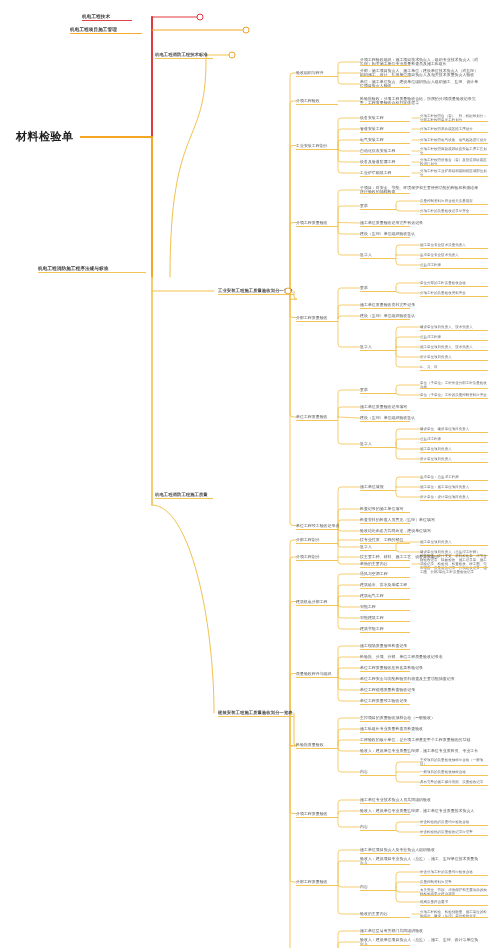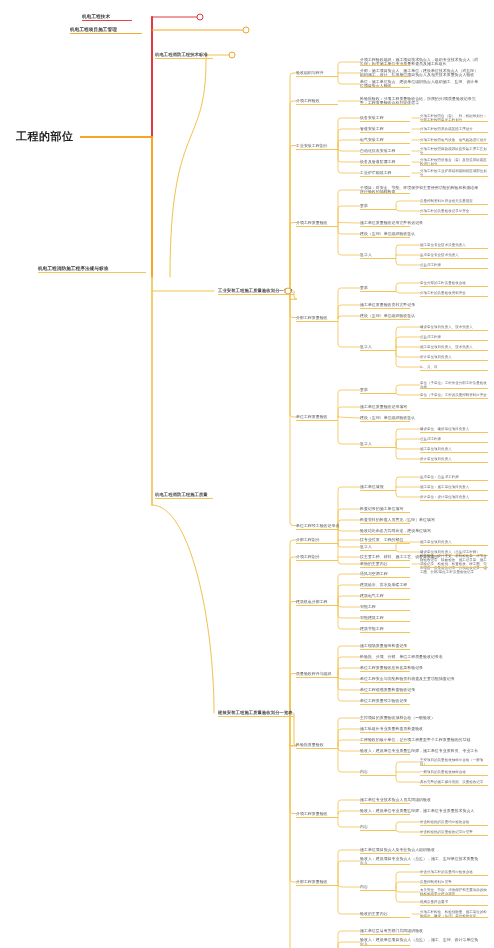--- a/index.html
+++ b/index.html
@@ -176,21 +176,21 @@
       <path d="M290 746 L290 604.5 Q290 601.5 293 601.5 L296 601.5" stroke="#f2c14e" fill="none" stroke-width="0.9" stroke-linecap="round"></path>
       <path d="M290 746 L290 676.5 Q290 673.5 293 673.5 L296 673.5" stroke="#f2c14e" fill="none" stroke-width="0.9" stroke-linecap="round"></path>
       <path d="M290 746 L296 745" stroke="#f2c14e" fill="none" stroke-width="0.9" stroke-linecap="round"></path>
       <path d="M290 746 L290 810.5 Q290 813.5 293 813.5 L296 813.5" stroke="#f2c14e" fill="none" stroke-width="0.9" stroke-linecap="round"></path>
       <path d="M290 746 L290 879 Q290 882 293 882 L296 882" stroke="#f2c14e" fill="none" stroke-width="0.9" stroke-linecap="round"></path>
       <path d="M290 746 L290 949 Q290 952 293 952 L296 952" stroke="#f2c14e" fill="none" stroke-width="0.9" stroke-linecap="round"></path>
       <path d="M294 713 L294 743 Q294 746 297 746 L290 746" stroke="#f2c14e" fill="none" stroke-width="1" stroke-linecap="round"></path>
     </svg>
   <div id="nodes">
       <div class="node n-root" style="left: 10px; top: 137px;">
-        <span class="txt">工程的部位</span>
+        <span class="txt">材料检验单</span>
       </div>
       <div class="node n-l1" style="left: 82px; top: 17px;">
         <span class="txt">机电工程技术</span>
       </div>
       <div class="underline" style="left: 82px; top: 20.2px; width: 50px; background: rgb(224, 57, 62);"></div>
       <div class="dot red" style="left: 200px; top: 17px;"></div>
       <div class="node n-l1" style="left: 70px; top: 30px;">
         <span class="txt">机电工程项目施工管理</span>
       </div>
       <div class="underline" style="left: 70px; top: 33.2px; width: 72px; background: rgb(245, 166, 35);"></div>

